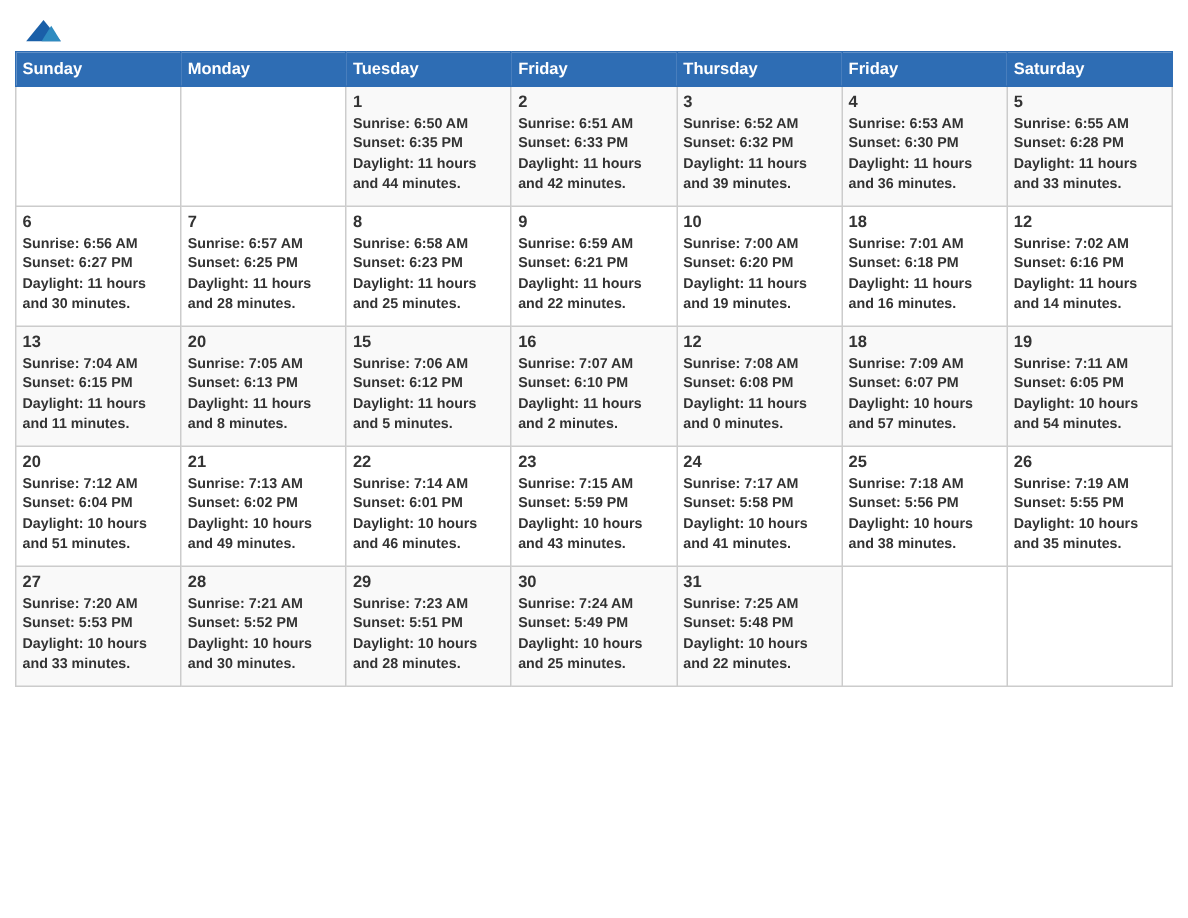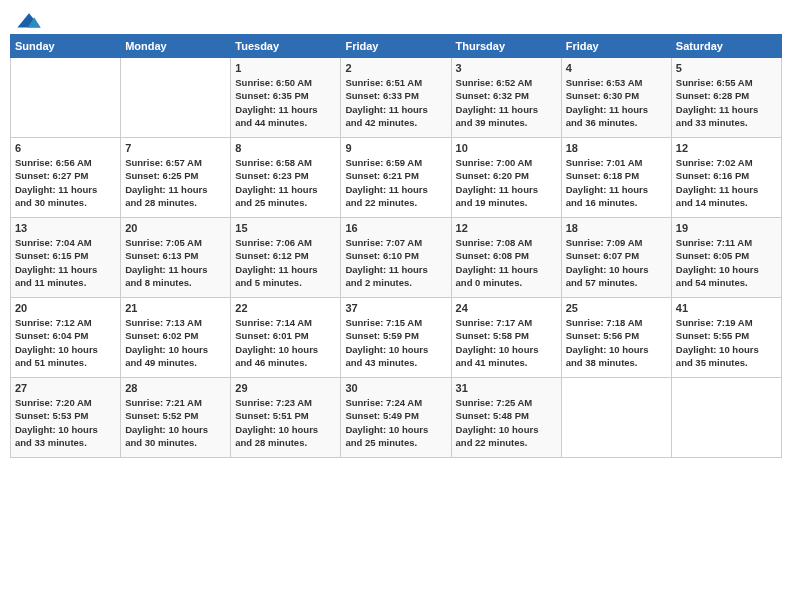--- a/index.html
+++ b/index.html
@@ -219,33 +219,33 @@
         </td>
         <td>
           <span class="day-num">21</span>
           <div class="day-info">Sunrise: 7:13 AM<br>Sunset: 6:02 PM<br>Daylight: 10 hours and 49 minutes.</div>
         </td>
         <td>
           <span class="day-num">22</span>
           <div class="day-info">Sunrise: 7:14 AM<br>Sunset: 6:01 PM<br>Daylight: 10 hours and 46 minutes.</div>
         </td>
         <td>
-          <span class="day-num">37</span>
+          <span class="day-num">23</span>
           <div class="day-info">Sunrise: 7:15 AM<br>Sunset: 5:59 PM<br>Daylight: 10 hours and 43 minutes.</div>
         </td>
         <td>
           <span class="day-num">24</span>
           <div class="day-info">Sunrise: 7:17 AM<br>Sunset: 5:58 PM<br>Daylight: 10 hours and 41 minutes.</div>
         </td>
         <td>
           <span class="day-num">25</span>
           <div class="day-info">Sunrise: 7:18 AM<br>Sunset: 5:56 PM<br>Daylight: 10 hours and 38 minutes.</div>
         </td>
         <td>
-          <span class="day-num">41</span>
+          <span class="day-num">26</span>
           <div class="day-info">Sunrise: 7:19 AM<br>Sunset: 5:55 PM<br>Daylight: 10 hours and 35 minutes.</div>
         </td>
       </tr>
       <tr>
         <td>
           <span class="day-num">27</span>
           <div class="day-info">Sunrise: 7:20 AM<br>Sunset: 5:53 PM<br>Daylight: 10 hours and 33 minutes.</div>
         </td>
         <td>
           <span class="day-num">28</span>

